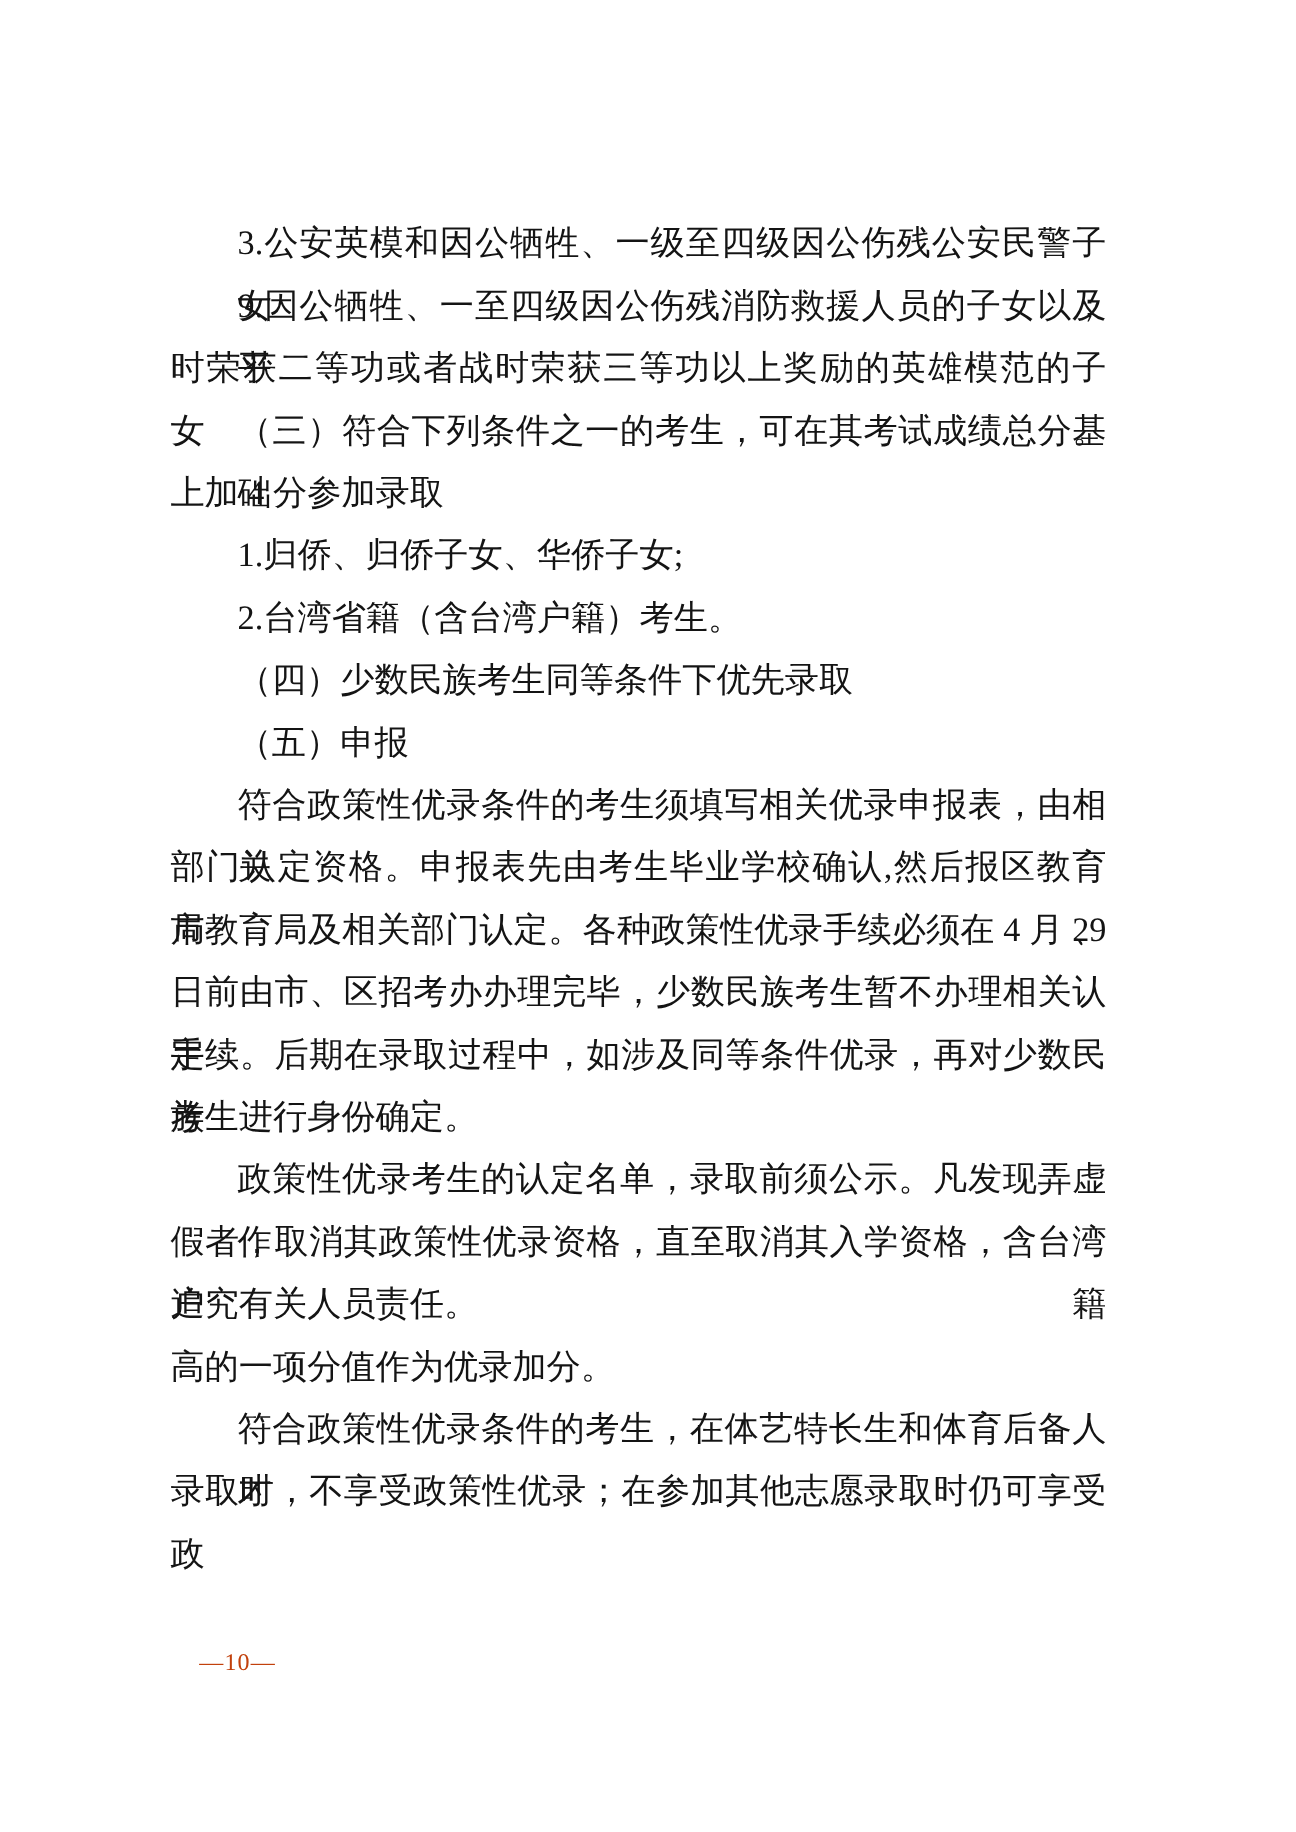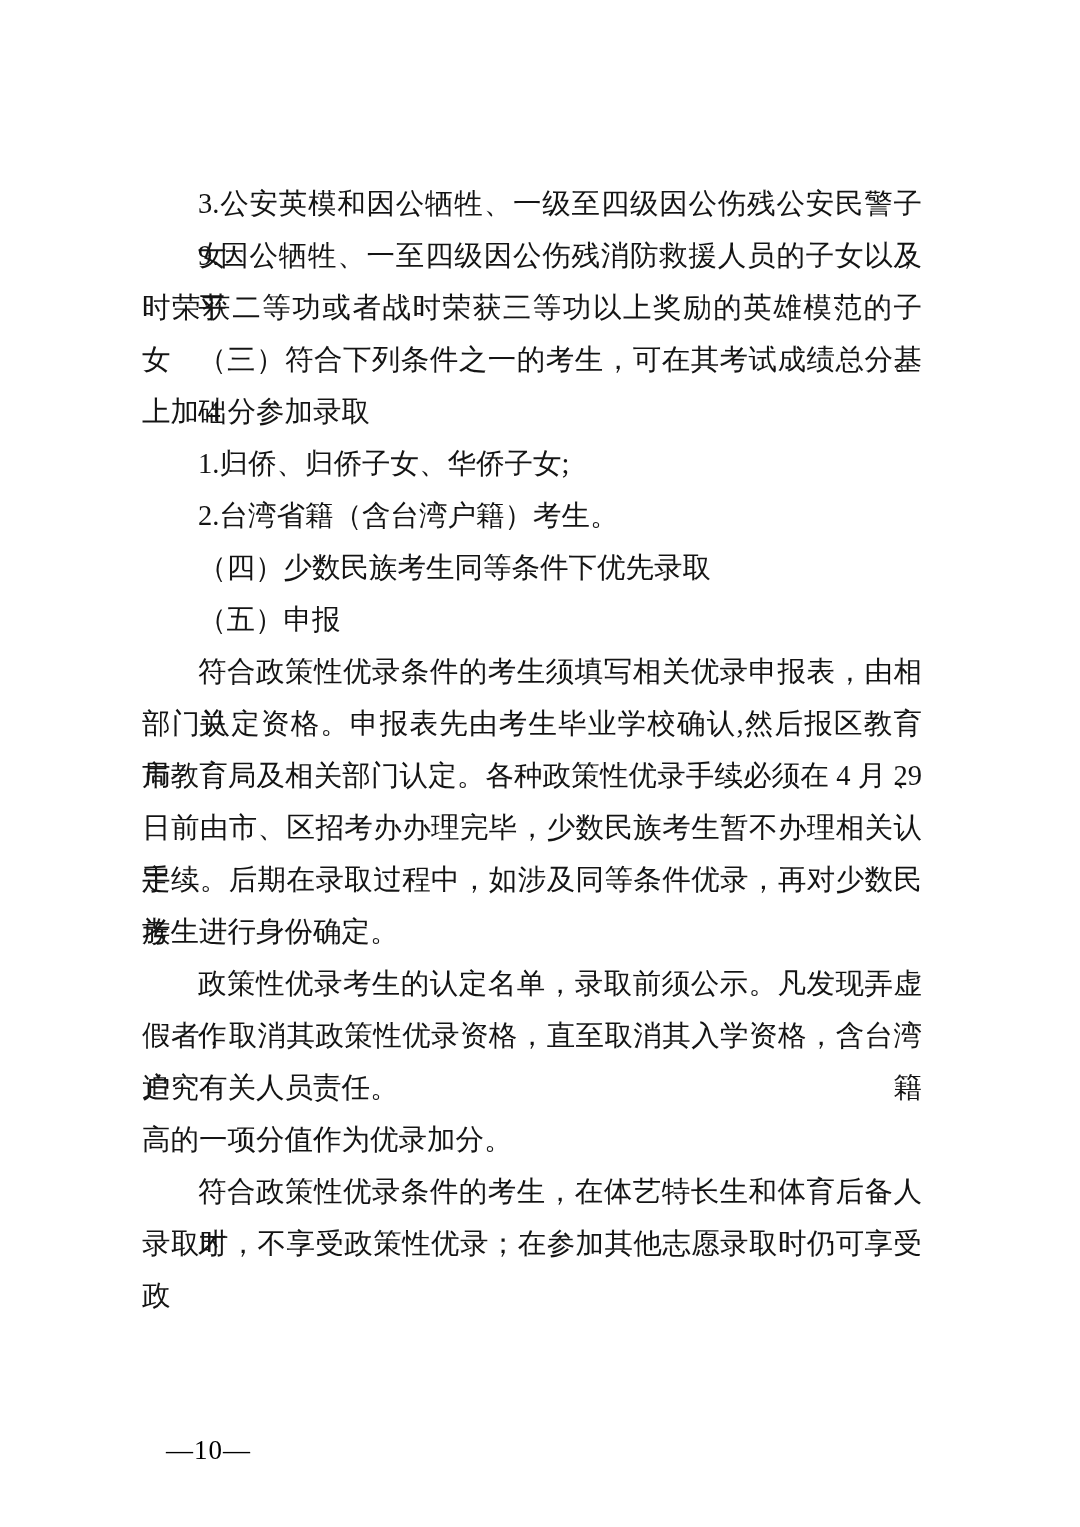--- a/index.html
+++ b/index.html
@@ -36,26 +36,26 @@
     white-space: normal;
     text-align: justify;
     text-align-last: justify;
   }
   .line.indent {
     padding-left: 56px;
   }
   .footer {
     position: absolute;
     left: 166px;
-    top: 1424px;
+    top: 1360px;
     height: 52px;
     line-height: 52px;
-    font-size: 27px;
+    font-size: 20px;
     letter-spacing: 1px;
-    color: #000000;
+    color: #c2410c;
   }
 </style>
 </head>
 <body>
 
 <div class="page">
   <div class="textblock">
     <div class="line indent justify">3.公安英模和因公牺牲、一级至四级因公伤残公安民警子女；</div>
     <div class="line indent justify">9.因公牺牲、一至四级因公伤残消防救援人员的子女以及平</div>
     <div class="line justify">时荣获二等功或者战时荣获三等功以上奖励的英雄模范的子女。</div>

